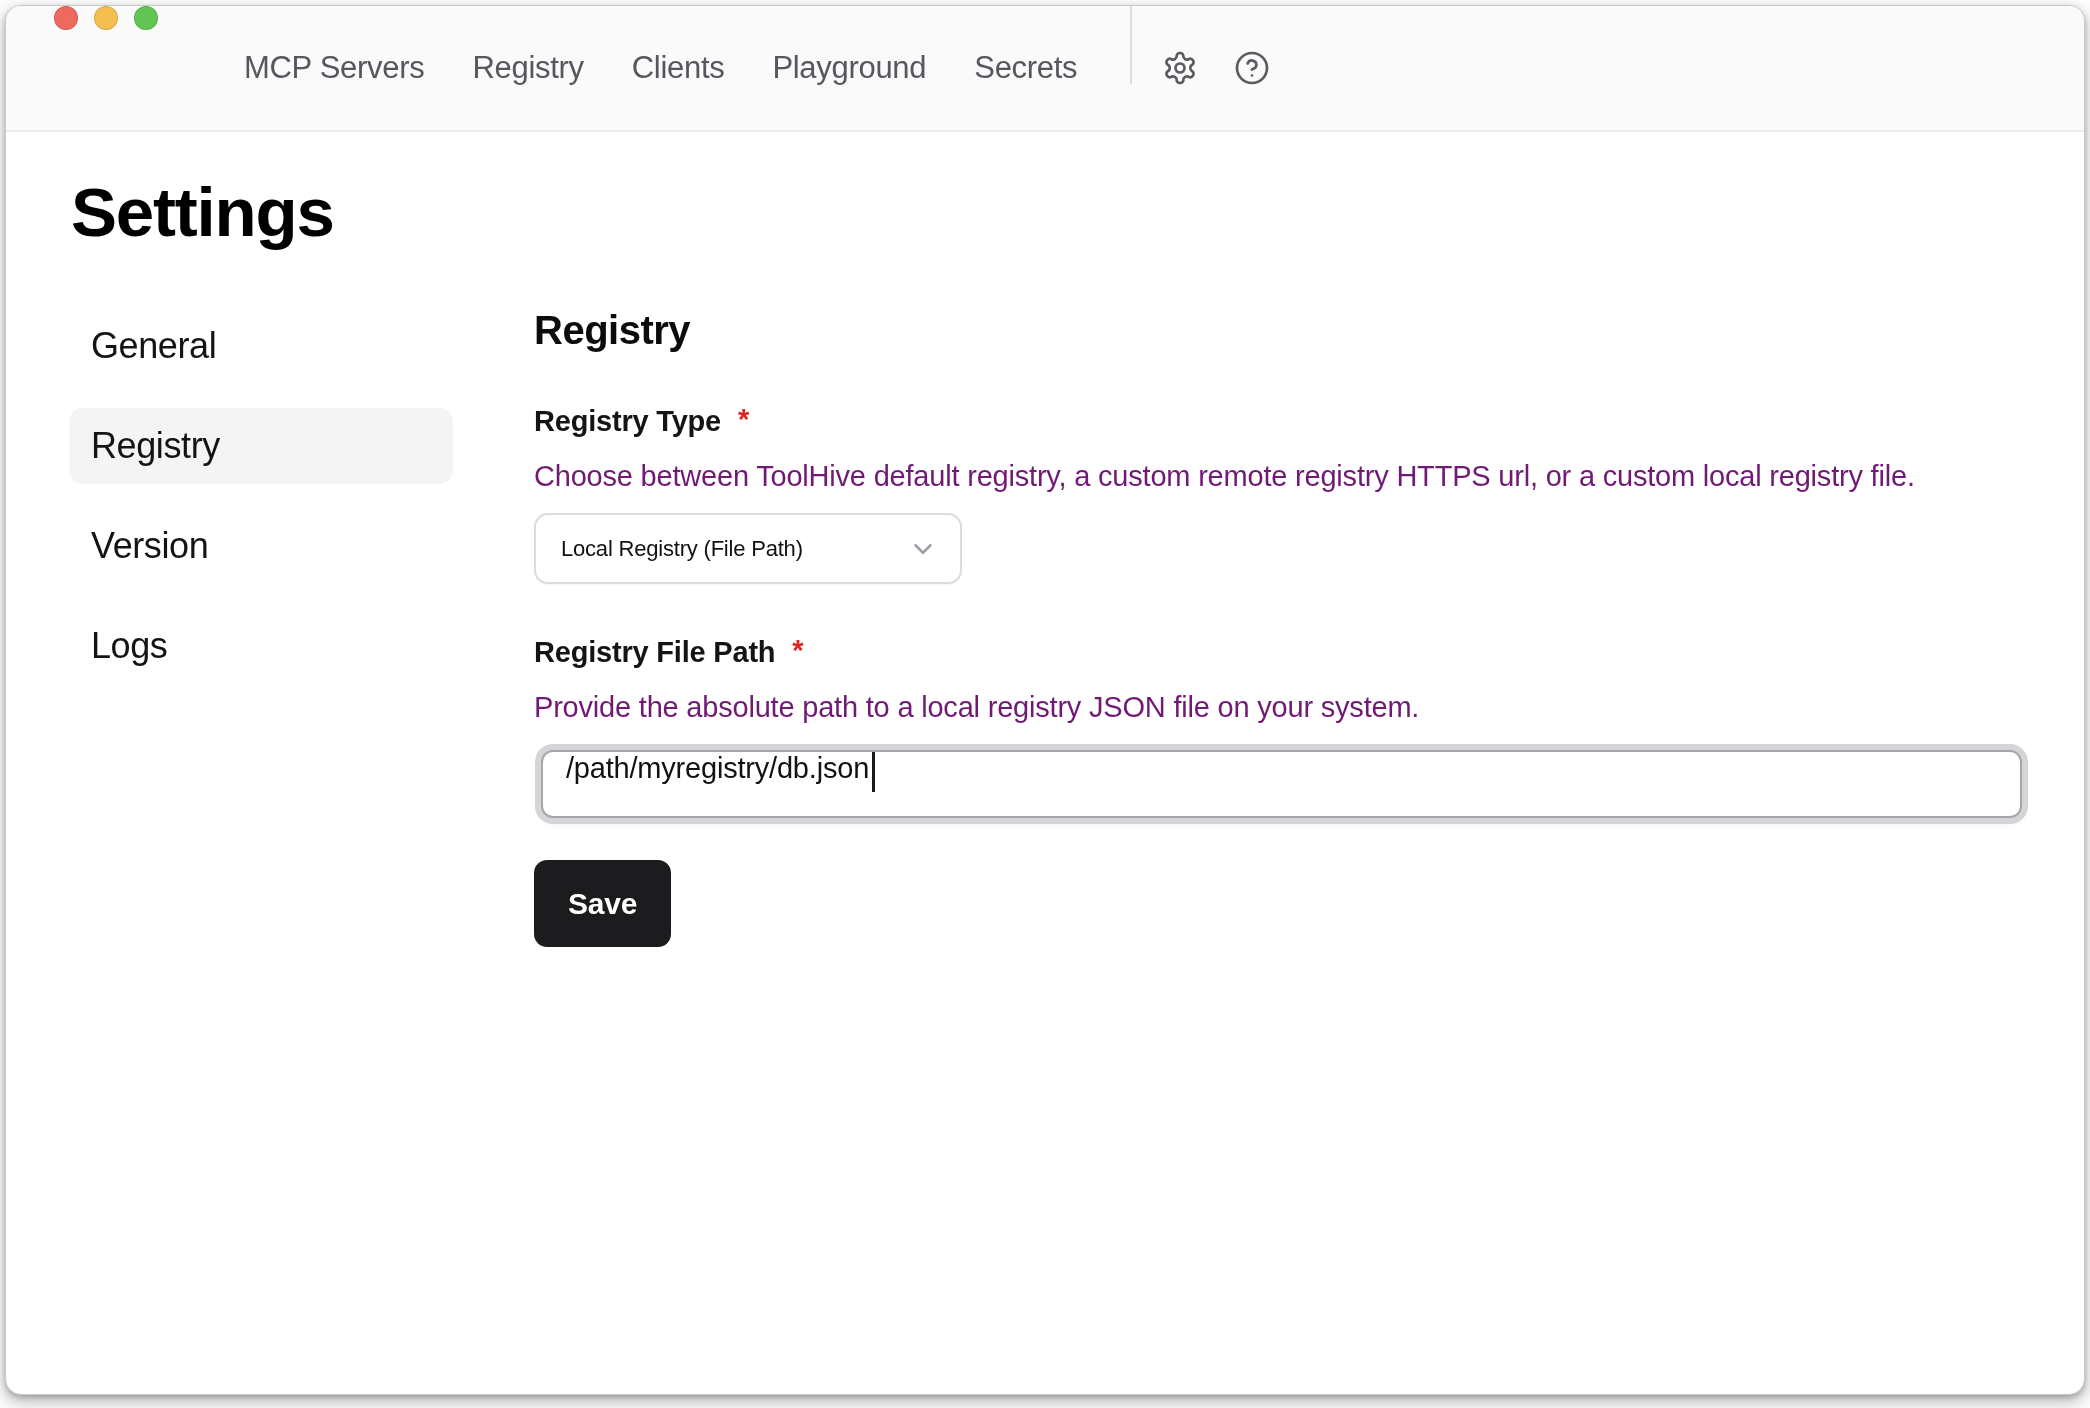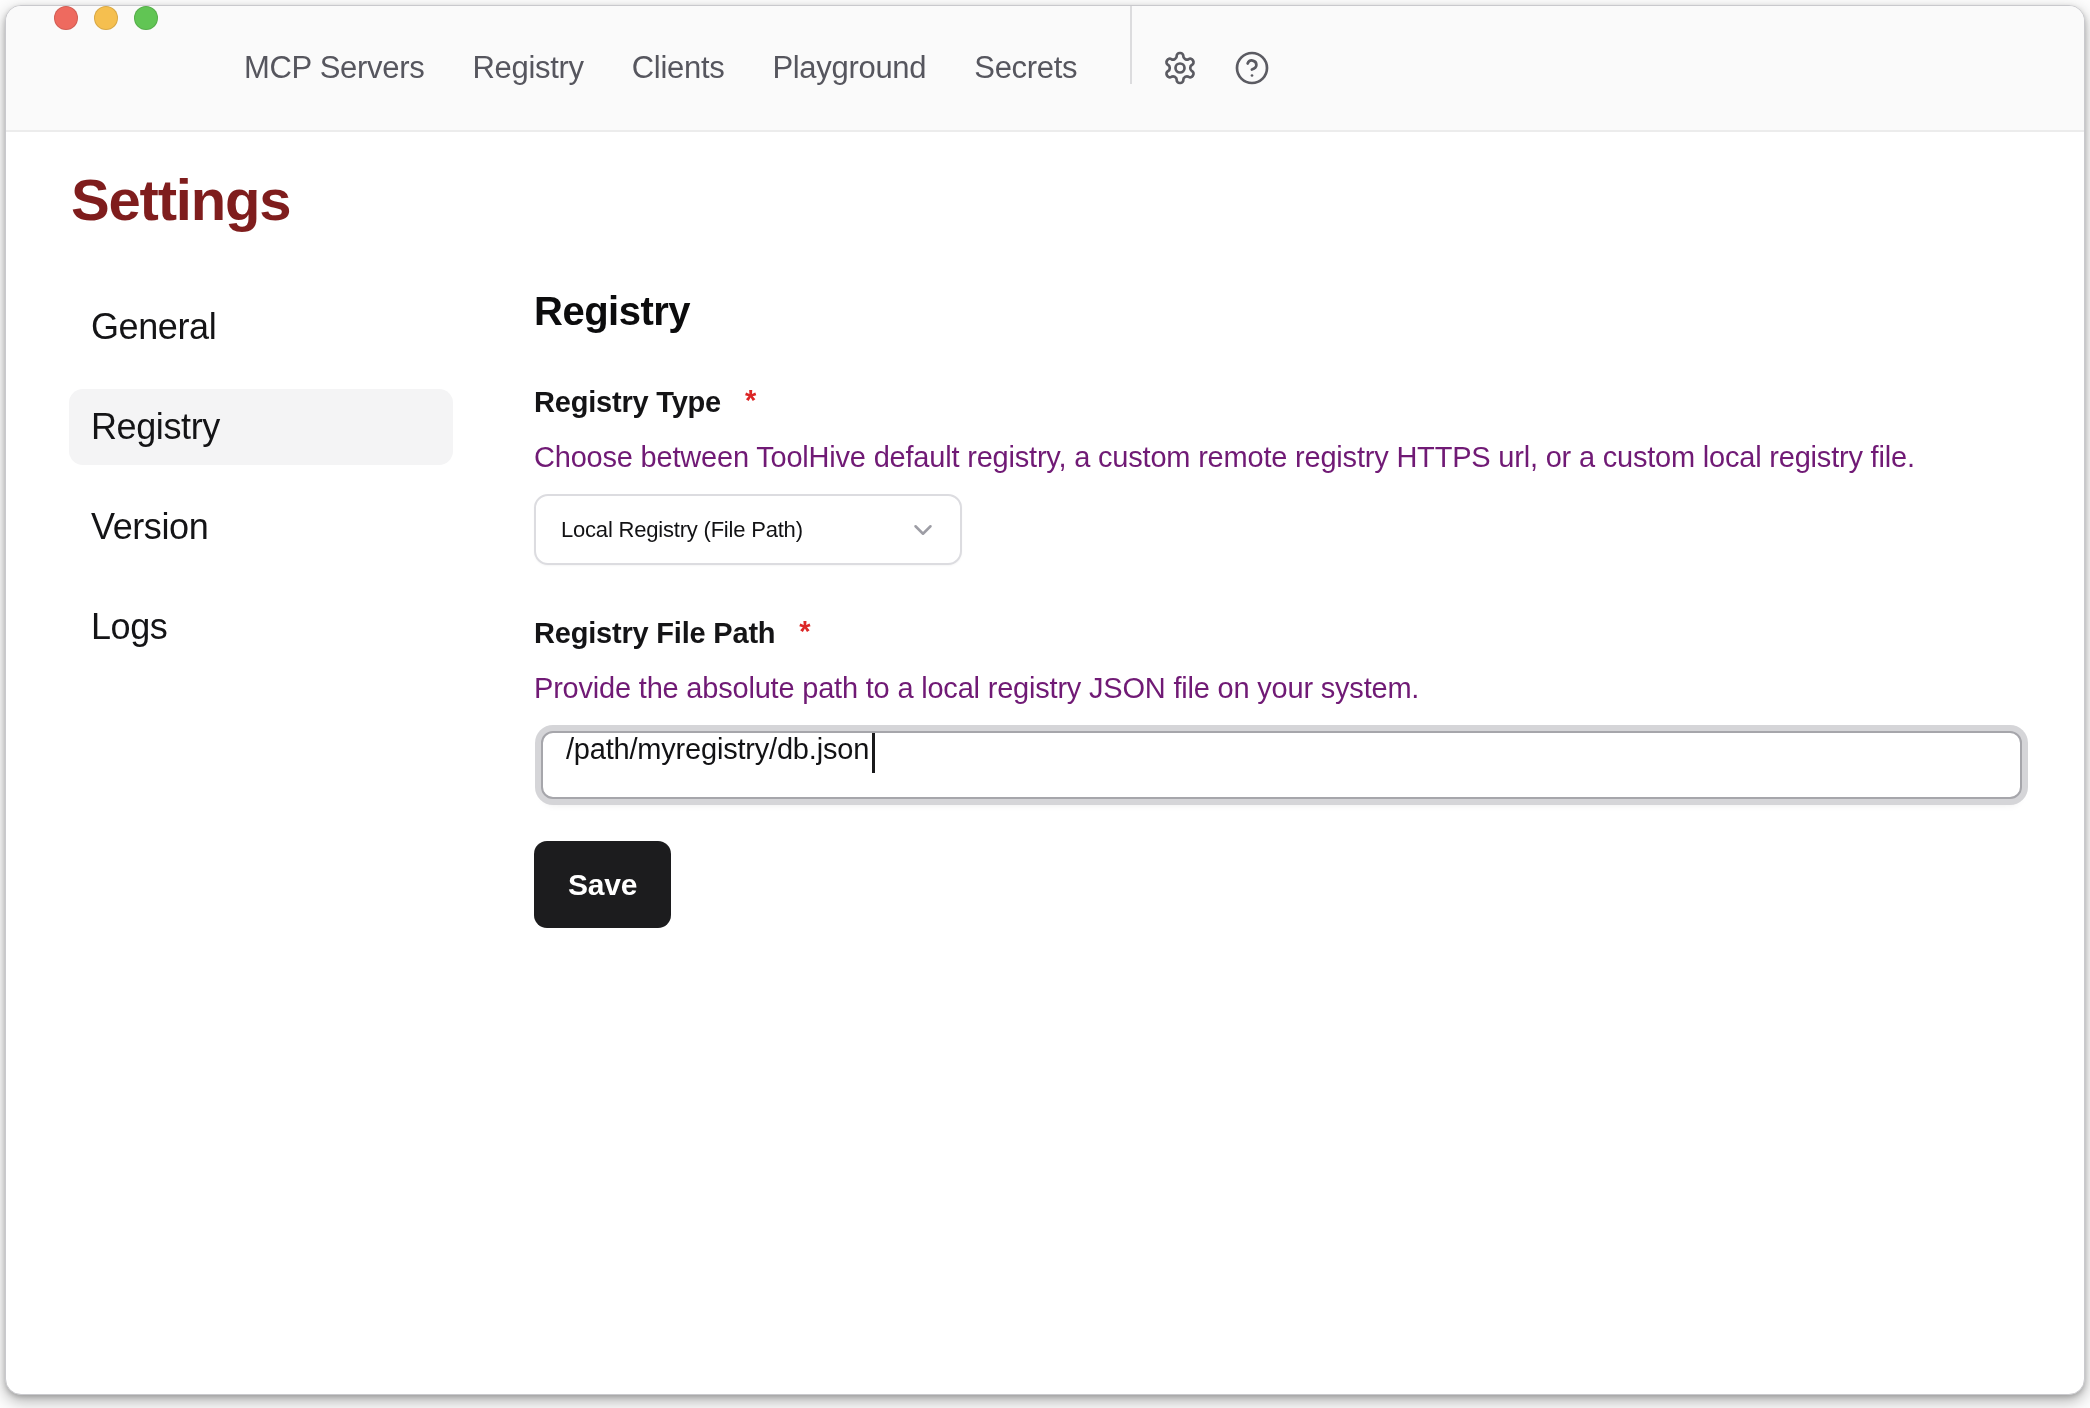--- a/index.html
+++ b/index.html
@@ -53,25 +53,25 @@
   .icon-btn {
     background: none; border: none; padding: 0; cursor: pointer;
     width: 36px; height: 36px; display: flex; align-items: center; justify-content: center;
     color: #5b5b62;
   }
   .icon-btn svg { width: 36px; height: 36px; stroke: currentColor; fill: none; stroke-width: 1.8; stroke-linecap: round; stroke-linejoin: round; }
 
   
   .main { padding: 22px 55px 0 63px; }
   .page-title {
-    font-size: 58px;
+    font-size: 69px;
     font-weight: 700;
     letter-spacing: -1.2px;
-    color: #7f1d1d;
-    margin: 12px 0 56px 2px;
+    color: #000000;
+    margin: 19px 0 56px 2px;
   }
 
   .layout { display: flex; align-items: flex-start; }
 
   
   .settings-nav { width: 384px; flex-shrink: 0; display: flex; flex-direction: column; gap: 24px; justify-content: center; }
   .settings-nav-item {
     height: 76px;
     border-radius: 14px;
     display: flex; align-items: center;
@@ -93,21 +93,21 @@
     font-weight: 700;
     letter-spacing: -0.5px;
     color: #0c0c0d;
   }
   .field-label {
     margin-top: 52px;
     font-size: 29px;
     font-weight: 600;
     letter-spacing: -0.2px;
     color: #141416;
-    display: flex; align-items: flex-start; gap: 24px;
+    display: flex; align-items: flex-start; gap: 17px;
   }
   .req-marker { color: #dc2626; font-weight: 600; position: relative; top: -2px; }
   .field-desc {
     margin-top: 22px;
     font-size: 29px;
     color: #701a75;
     letter-spacing: -0.2px;
   }
 
   .select-btn {

